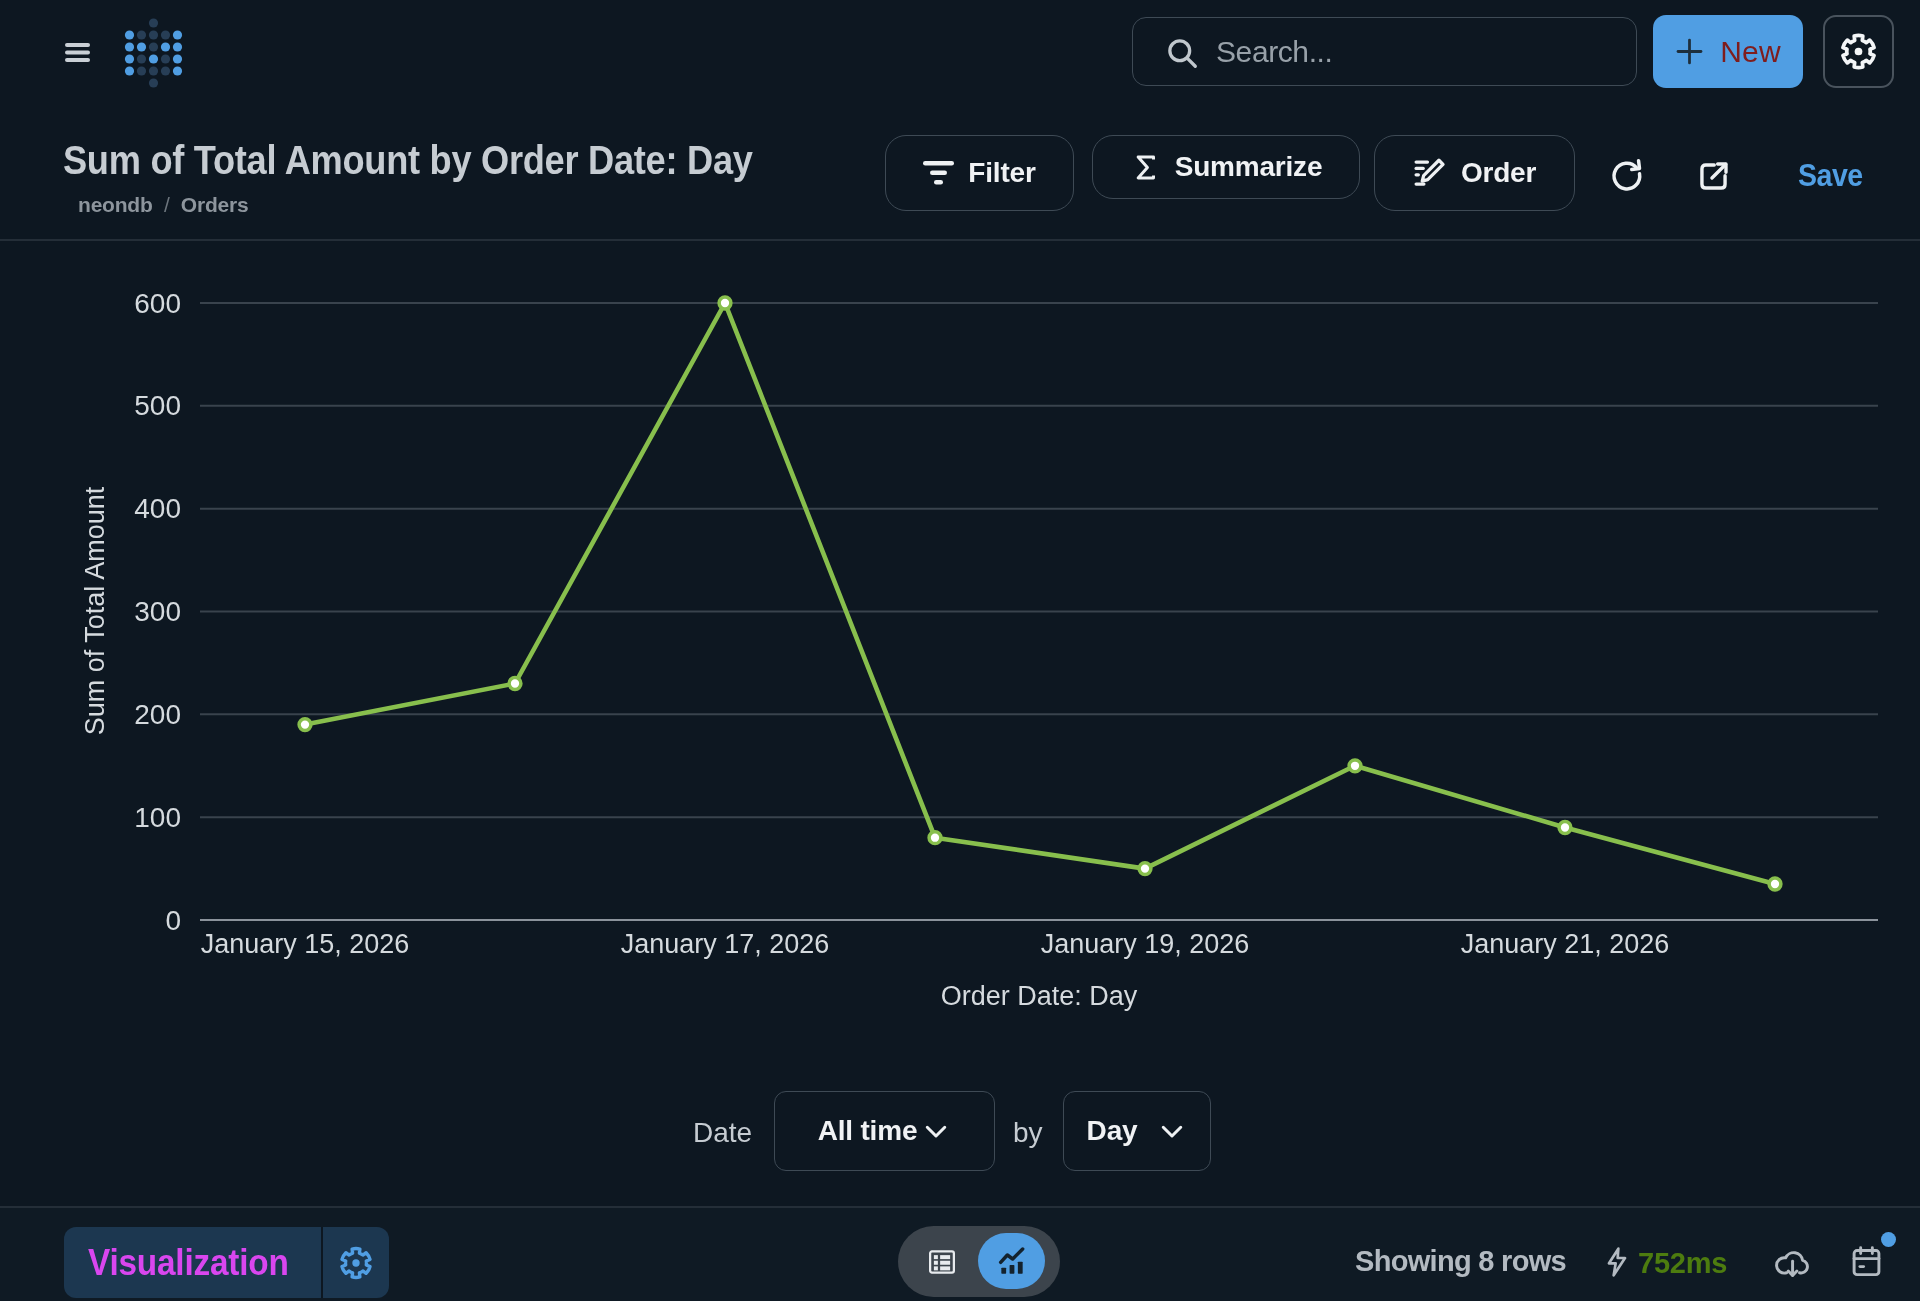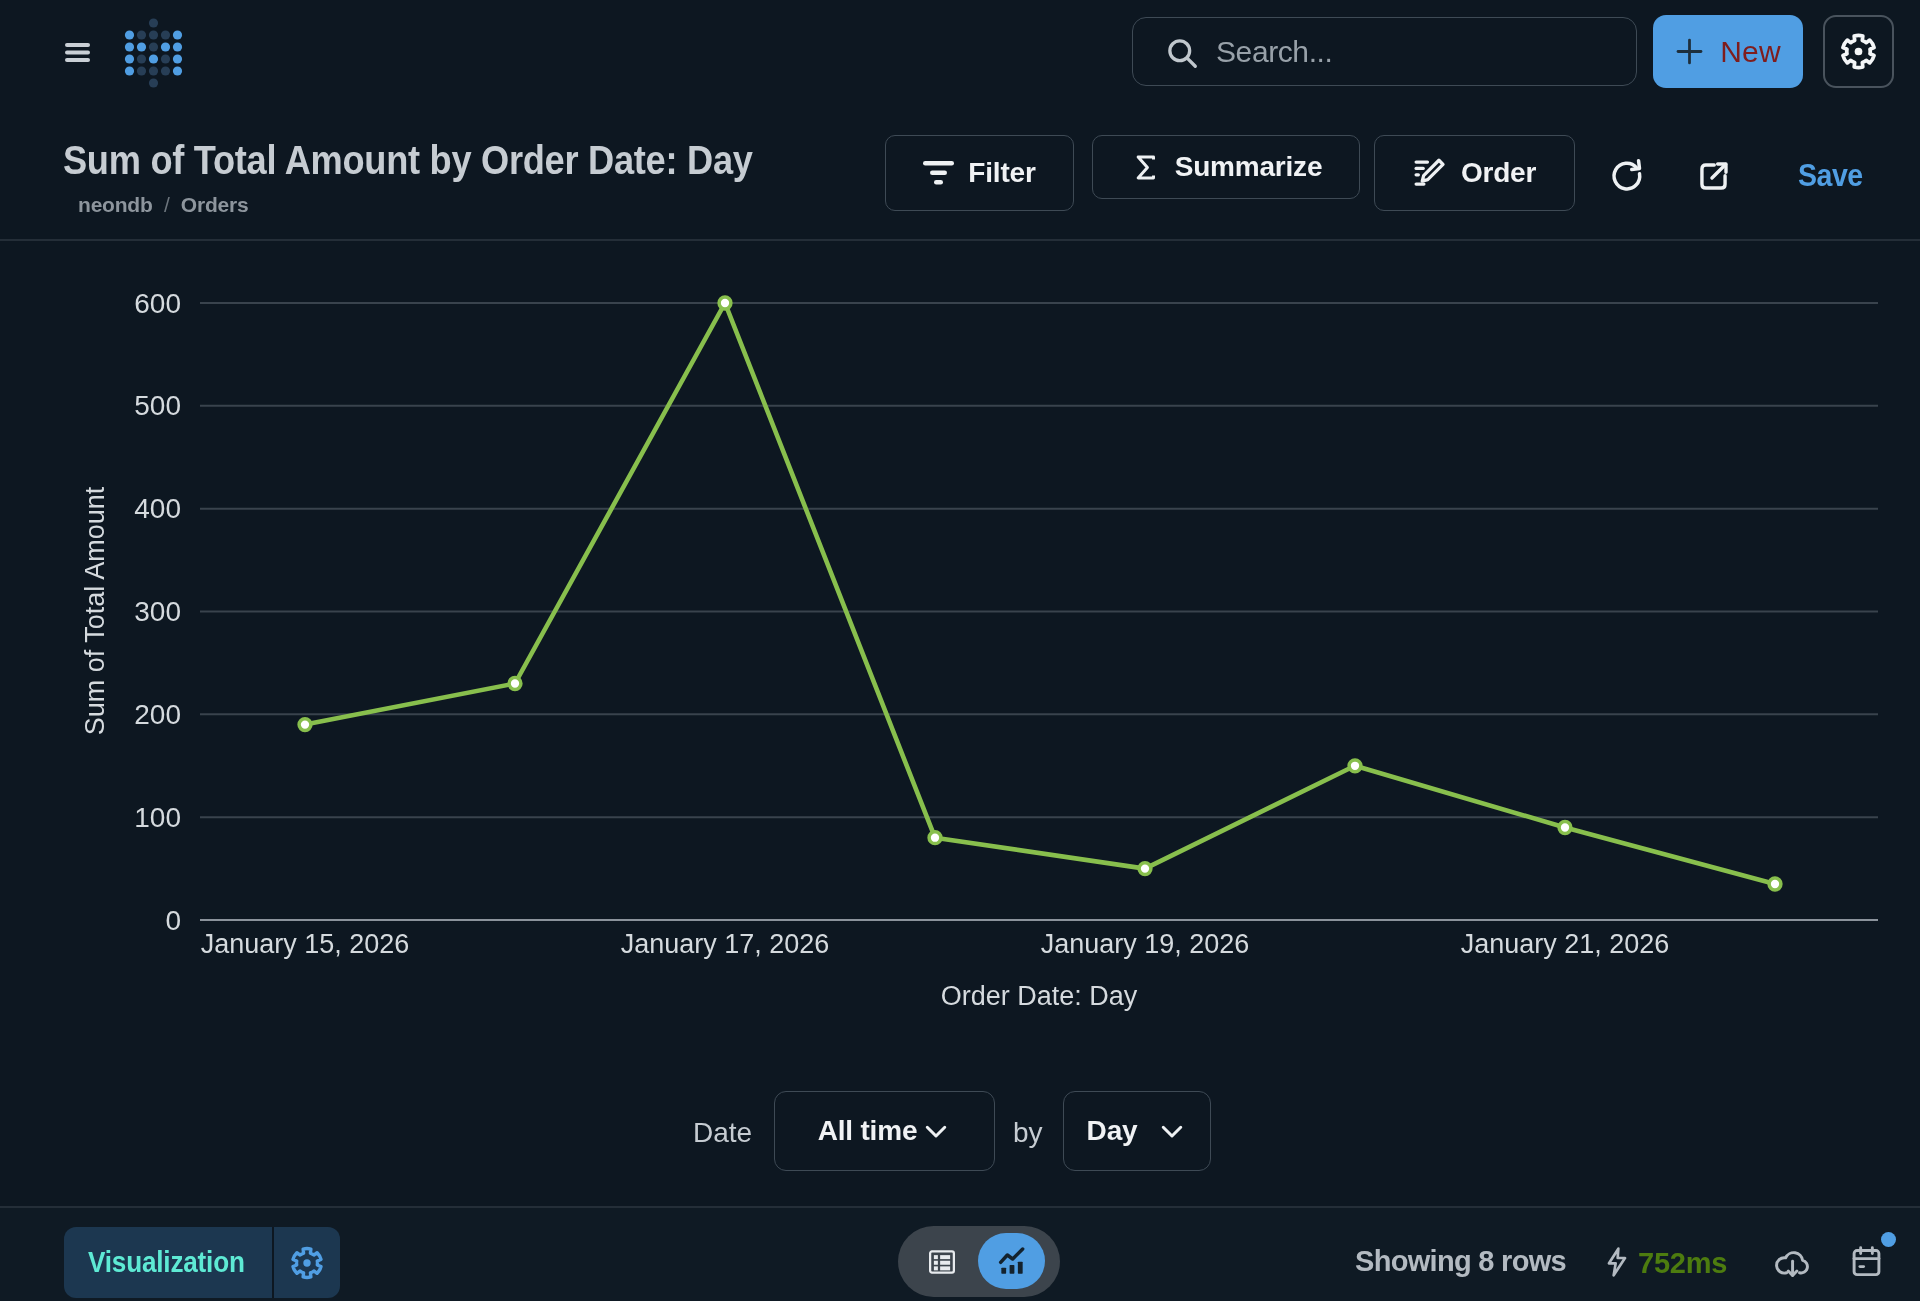--- a/index.html
+++ b/index.html
@@ -1,20 +1,20 @@
 <!DOCTYPE html>
 <html><head>
 <meta charset="utf-8">
 <style>
   * { margin:0; padding:0; box-sizing:border-box; }
   html,body { width:1920px; height:1301px; background:#0d1721; overflow:hidden;
     font-family:"Liberation Sans", sans-serif; }
   .abs { position:absolute; }
   #page { position:relative; width:1920px; height:1301px; background:#0d1721; }
-  .btn { position:absolute; border:1.5px solid #3e4a55; border-radius:10px;
+  .btn { position:absolute; border:1.5px solid #3e4a55; border-radius:21px;
     display:flex; align-items:center; justify-content:center; gap:14px;
     color:#f0f2f4; font-size:28px; font-weight:700; letter-spacing:-0.2px;}
 </style>
 </head>
 <body>
 <div id="page">
 
   <svg class="abs" style="left:65px;top:43px" width="25" height="19" viewBox="0 0 25 19">
     <g fill="#c9cfd5">
         <rect x="0" y="0" width="25" height="4" rx="2"></rect>
@@ -157,21 +157,21 @@
   <div class="btn" style="left:1063px;top:1091px;width:148px;height:80px;border-radius:12px;gap:20px">
     <span>Day</span>
     <svg width="30" height="30" viewBox="0 0 24 24" fill="none" stroke="#eef1f3" stroke-width="2.4" stroke-linecap="round" stroke-linejoin="round">
         <path d="M5 9 L12 16 L19 9"></path>
       </svg>
   </div>
 
   <div class="abs" style="left:0;top:1206px;width:1920px;height:95px;background:#0f1a24;border-top:2px solid #242e38"></div>
 
   <div class="abs" style="left:64px;top:1227px;height:71px;display:flex;border-radius:12px;overflow:hidden">
-    <div style="background:#1c3750;display:flex;align-items:center;padding:0 24px;color:#5eead4;font-size:29px;font-weight:700;letter-spacing:-0.2px">
+    <div style="background:#1c3750;display:flex;align-items:center;padding:0 24px;color:#d946ef;font-size:37px;font-weight:700;letter-spacing:-0.2px">
         <span style="display:inline-block;transform:scaleX(0.9);transform-origin:0 50%">Visualization</span>
       </div>
     <div style="width:2px;background:#0d1721;margin-left:-14px"></div>
     <div style="background:#1c3750;display:flex;align-items:center;justify-content:center;width:66px;">
       <svg width="34" height="34" viewBox="0 0 24 24">
           <path id="gearb" fill="#1c3750" stroke="#509ee3" stroke-width="2.4" stroke-linejoin="round" d="M9.26 2.18 A10.2 10.2 0 0 1 14.74 2.18 L14.41 5.00 A7.4 7.4 0 0 1 16.85 6.41L19.14 4.71 A10.2 10.2 0 0 1 21.88 9.46 L19.26 10.59 A7.4 7.4 0 0 1 19.26 13.41L21.88 14.54 A10.2 10.2 0 0 1 19.14 19.29 L16.85 17.59 A7.4 7.4 0 0 1 14.41 19.00L14.74 21.82 A10.2 10.2 0 0 1 9.26 21.82 L9.59 19.00 A7.4 7.4 0 0 1 7.15 17.59L4.86 19.29 A10.2 10.2 0 0 1 2.12 14.54 L4.74 13.41 A7.4 7.4 0 0 1 4.74 10.59L2.12 9.46 A10.2 10.2 0 0 1 4.86 4.71 L7.15 6.41 A7.4 7.4 0 0 1 9.59 5.00 Z"></path>
           <circle cx="12" cy="12" r="2.6" fill="#509ee3"></circle>
         </svg>
     </div>
   </div>

